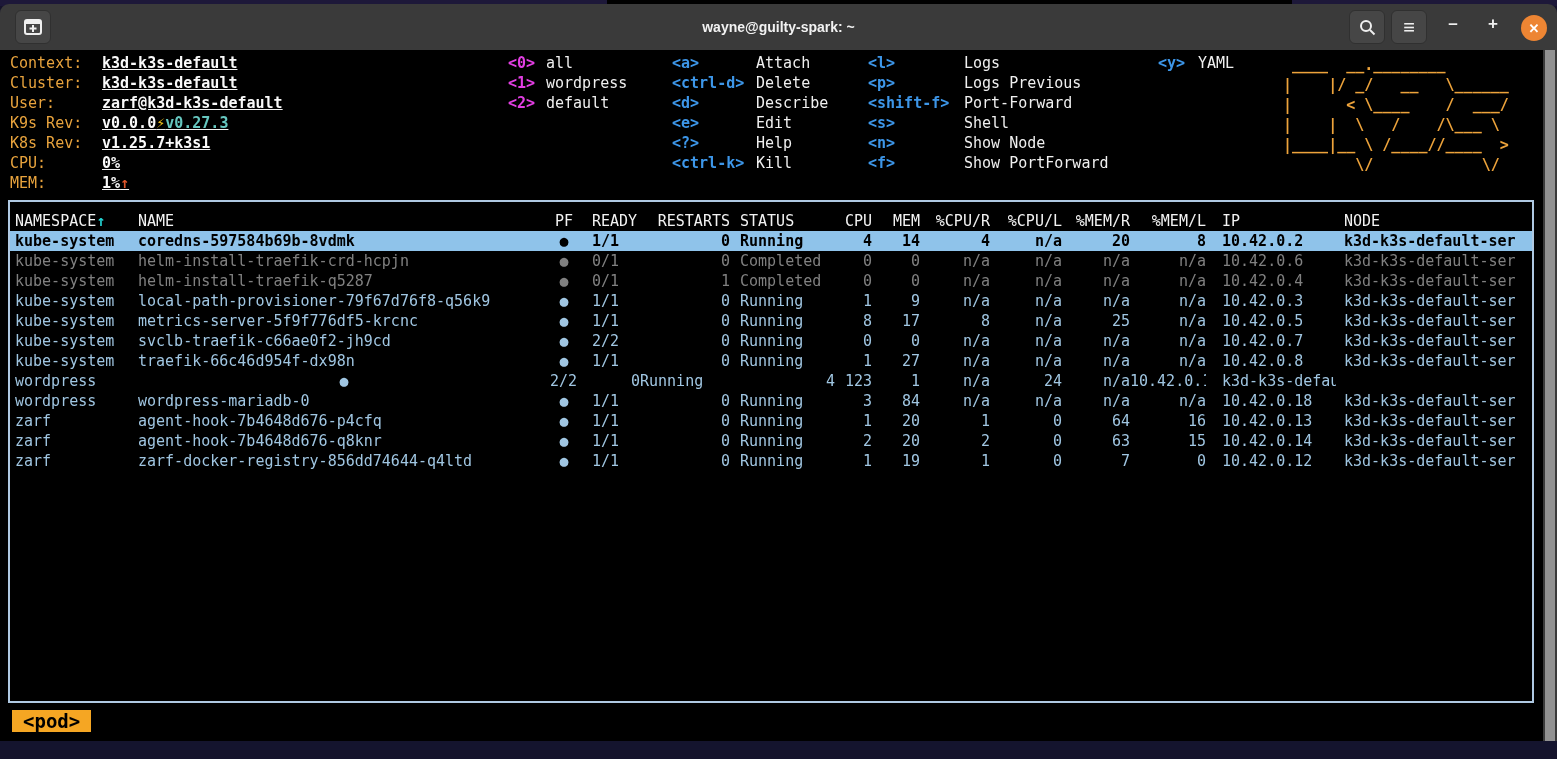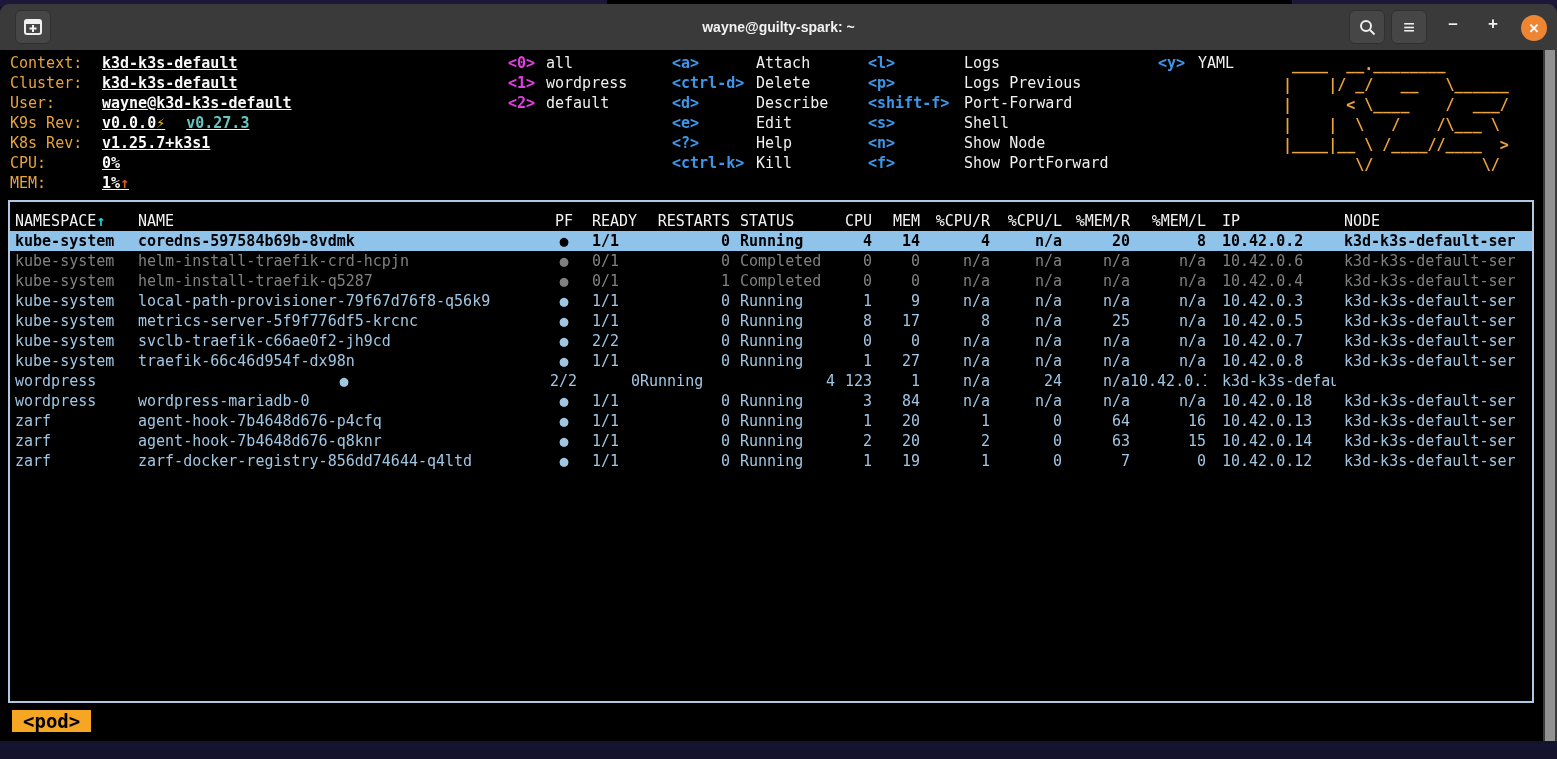--- a/index.html
+++ b/index.html
@@ -48,21 +48,21 @@
   .bottom-strip { position:absolute; bottom:0; left:0; width:100%; height:9px; background:#14142e; }
   .scroll-rail { position:absolute; top:0; right:0; width:14px; height:691px; background:#3a3a3a; }
   .scroll-thumb { position:absolute; top:0; right:2px; width:10px; height:691px; background:#929292; }
 
   
   .cluster-info { position:absolute; left:10px; top:3px; line-height:20px; }
   .info-row { height:20px; white-space:pre;text-decoration:underline; }
   .info-label { display:inline-block; width:92px; color:#e8a33d; }
   .info-value { color:#fafafa; font-weight:bold; }
   .bolt { color:#f5c518; font-weight:bold; }
-  .upgrade { color:#66c7c0; font-weight:bold;margin-left:21px; }
+  .upgrade { color:#66c7c0; font-weight:bold; }
   .trend { color:#e0562b; font-weight:bold; }
 
   
   .hk-col { position:absolute; top:3px; line-height:20px; }
   .hk-ns   { left:508px; }
   .hk-a1   { left:672px; }
   .hk-a2   { left:868px; }
   .hk-a3   { left:1158px; }
   .hk-row { height:20px; white-space:pre; display:flex; }
   .hk-key { font-weight:bold; flex:none; }
@@ -152,21 +152,21 @@
     </div>
     <div class="tb-close">
       <span>✕</span>
     </div>
   </div>
 
   <div class="terminal">
     <div class="cluster-info">
         <div class="info-row"><span class="info-label">Context:</span><span class="info-value">k3d-k3s-default</span></div>
         <div class="info-row"><span class="info-label">Cluster:</span><span class="info-value">k3d-k3s-default</span></div>
-        <div class="info-row"><span class="info-label">User:</span><span class="info-value">wayne@k3d-k3s-default</span></div>
+        <div class="info-row"><span class="info-label">User:</span><span class="info-value">zarf@k3d-k3s-default</span></div>
         <div class="info-row"><span class="info-label">K9s Rev:</span><span class="info-value">v0.0.0</span><span class="bolt">⚡</span><span class="upgrade">v0.27.3</span></div>
         <div class="info-row"><span class="info-label">K8s Rev:</span><span class="info-value">v1.25.7+k3s1</span></div>
         <div class="info-row"><span class="info-label">CPU:</span><span class="info-value">0%</span></div>
         <div class="info-row"><span class="info-label">MEM:</span><span class="info-value">1%</span><span class="trend">↑</span></div>
       </div>
 
     <div class="hk-col hk-ns">
         <div class="hk-row"><span class="hk-key key-magenta">&lt;0&gt;</span><span class="hk-label">all</span></div>
         <div class="hk-row"><span class="hk-key key-magenta">&lt;1&gt;</span><span class="hk-label">wordpress</span></div>
         <div class="hk-row"><span class="hk-key key-magenta">&lt;2&gt;</span><span class="hk-label">default</span></div>

